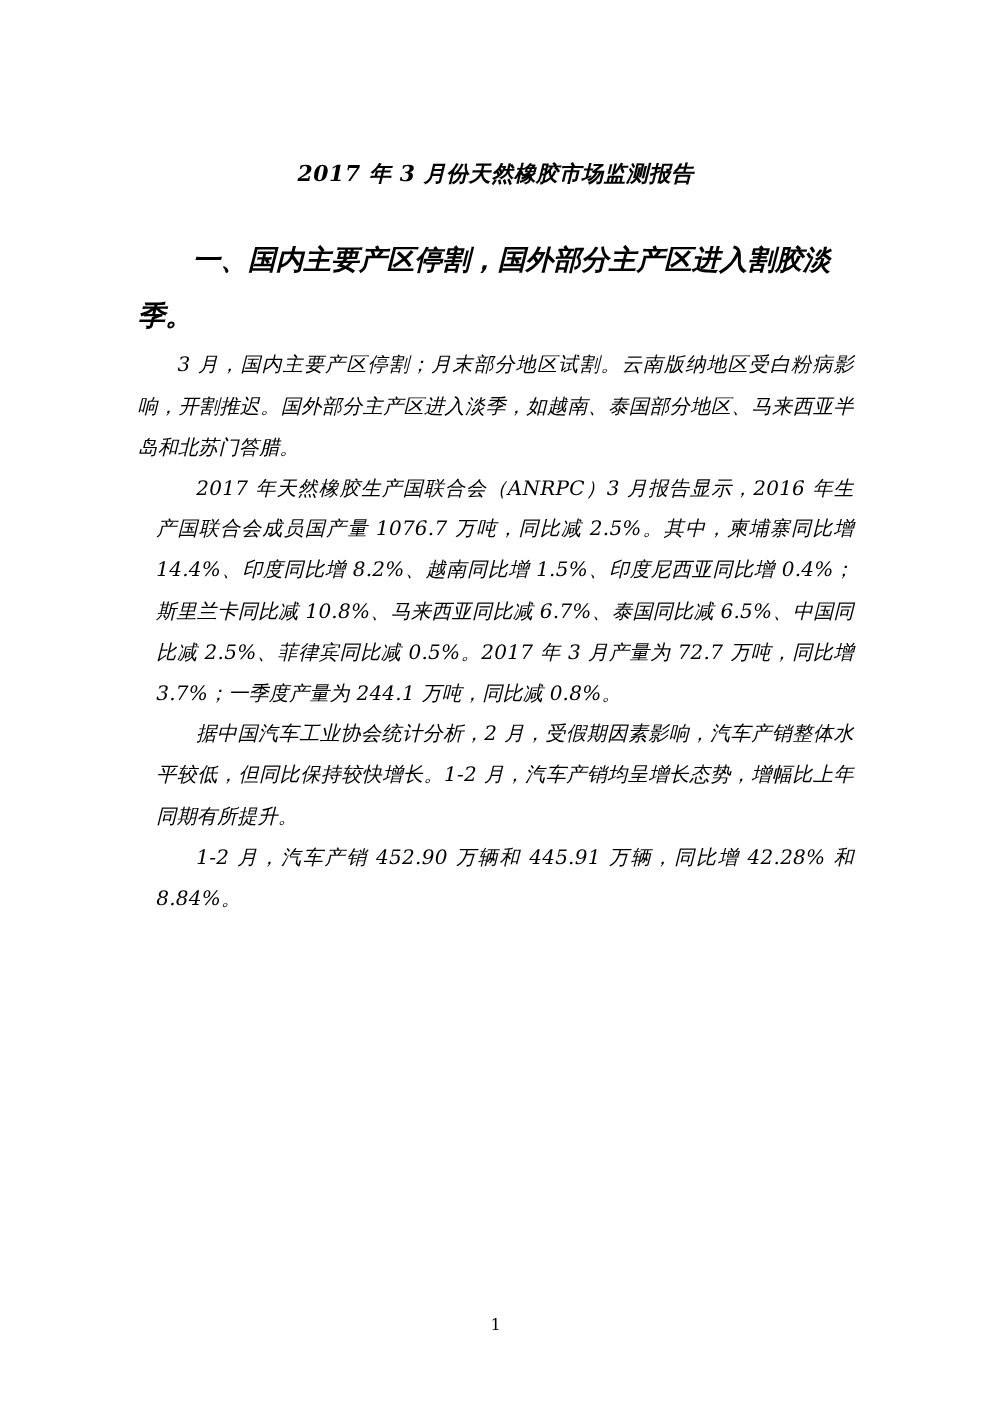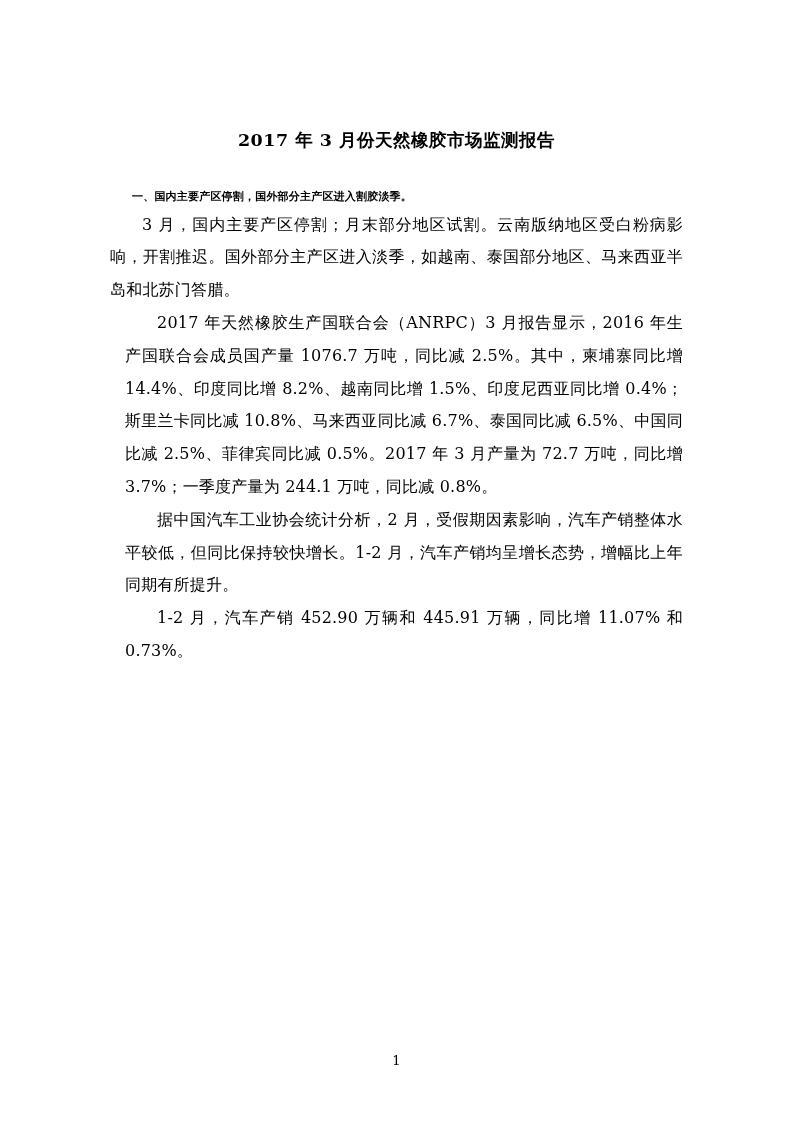--- a/index.html
+++ b/index.html
@@ -14,32 +14,33 @@
     color: #000000;
     position: relative;
     overflow: hidden;
   }
   .page {
     position: relative;
     width: 793px;
     height: 1122px;
     box-sizing: border-box;
     padding: 96px 110px 60px 110px;
+    font-style: italic;
   }
   .doc-title {
     text-align: center;
     font-size: 17.5px;
     font-weight: bold;
     letter-spacing: 0.5px;
     margin: 30px 0 0 0;
     line-height: 1.6;
     font-family: "DejaVu Serif", "Liberation Serif", serif;
   }
   .section-heading {
-    font-size: 11px;
+    font-size: 22px;
     font-weight: bold;
     line-height: 2.05;
     text-indent: 2em;
     margin: 26px 0 0 0;
     letter-spacing: 0.2px;
   }
   .para {
     font-size: 16px;
     line-height: 2.05;
     text-indent: 2em;
@@ -77,17 +78,17 @@
   <h2 class="section-heading">一、国内主要产区停割，国外部分主产区进入割胶淡季。</h2>
 
   <p class="para">3 月，国内主要产区停割；月末部分地区试割。云南版纳地区受白粉病影响，开割推迟。国外部分主产区进入淡季，如越南、泰国部分地区、马来西亚半岛和北苏门答腊。</p>
 
   <p class="para">2017 年天然橡胶生产国联合会（ANRPC）3 月报告显示，2016 年生产国联合会成员国产量 1076.7 万吨，同比减 2.5%。其中，柬埔寨同比增 14.4%、印度同比增 8.2%、越南同比增 1.5%、印度尼西亚同比增 0.4%；斯里兰卡同比减 10.8%、马来西亚同比减 6.7%、泰国同比减 6.5%、中国同比减 2.5%、菲律宾同比减 0.5%。2017 年 3 月产量为 72.7 万吨，同比增 3.7%；一季度产量为 244.1 万吨，同比减 0.8%。</p>
 
 
   <p class="para">据中国汽车工业协会统计分析，2 月，受假期因素影响，汽车产销整体水平较低，但同比保持较快增长。1-2 月，汽车产销均呈增长态势，增幅比上年同期有所提升。</p>
 
 
-  <p class="para">1-2 月，汽车产销 452.90 万辆和 445.91 万辆，同比增 11.07% 和 0.73%。</p>
+  <p class="para">1-2 月，汽车产销 452.90 万辆和 445.91 万辆，同比增 42.28% 和 8.84%。</p>
 
 </div>
 
 <div class="page-number">1</div>
 
 </body></html>

